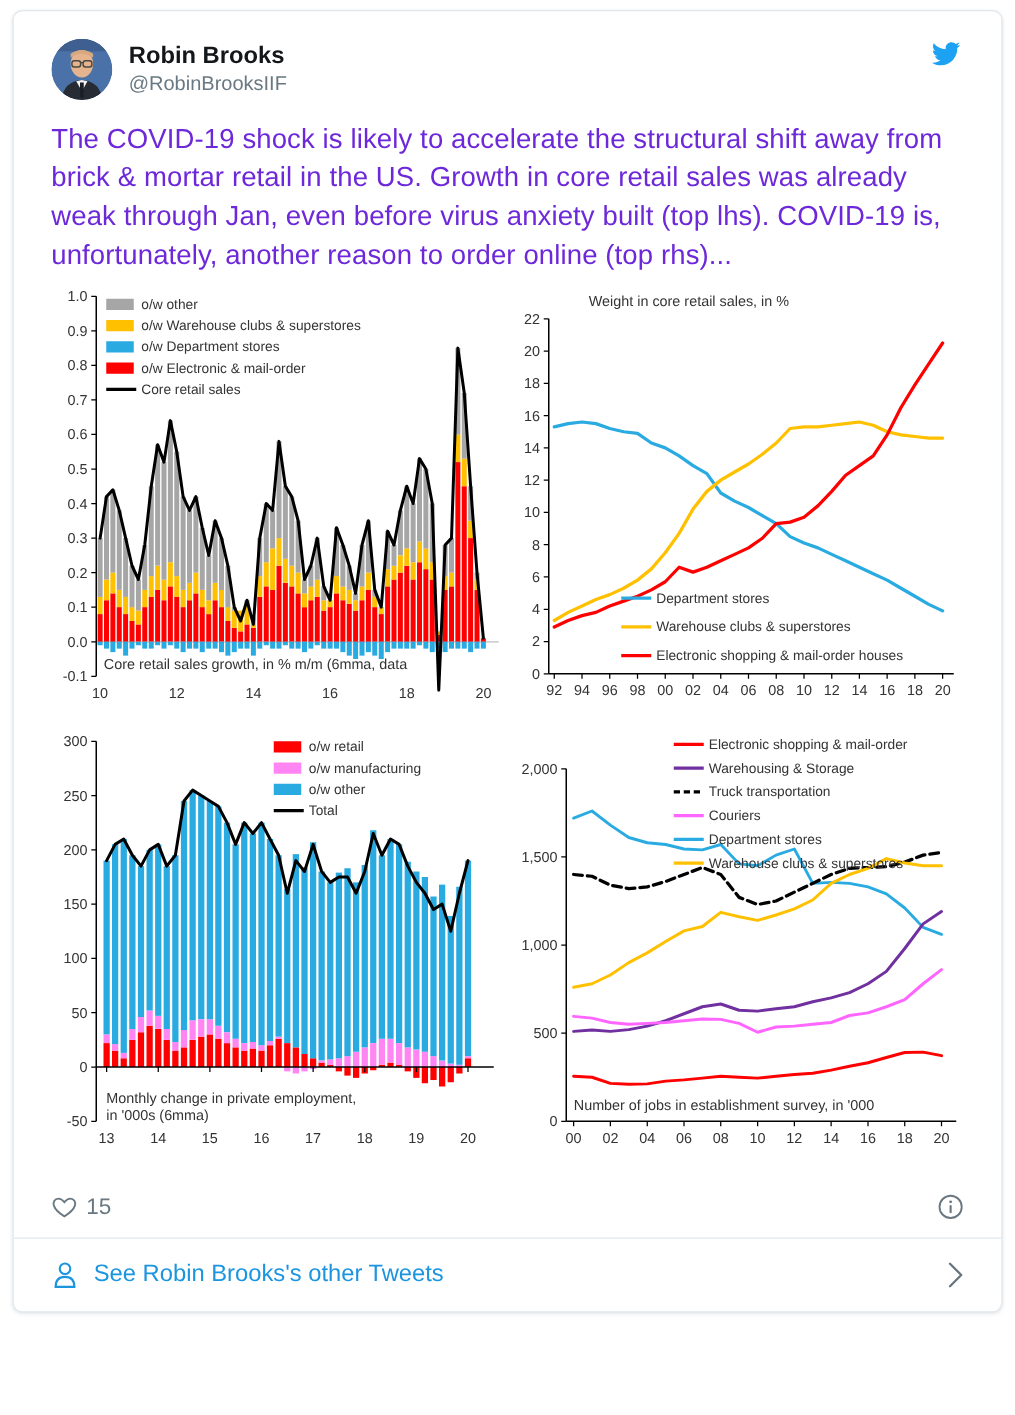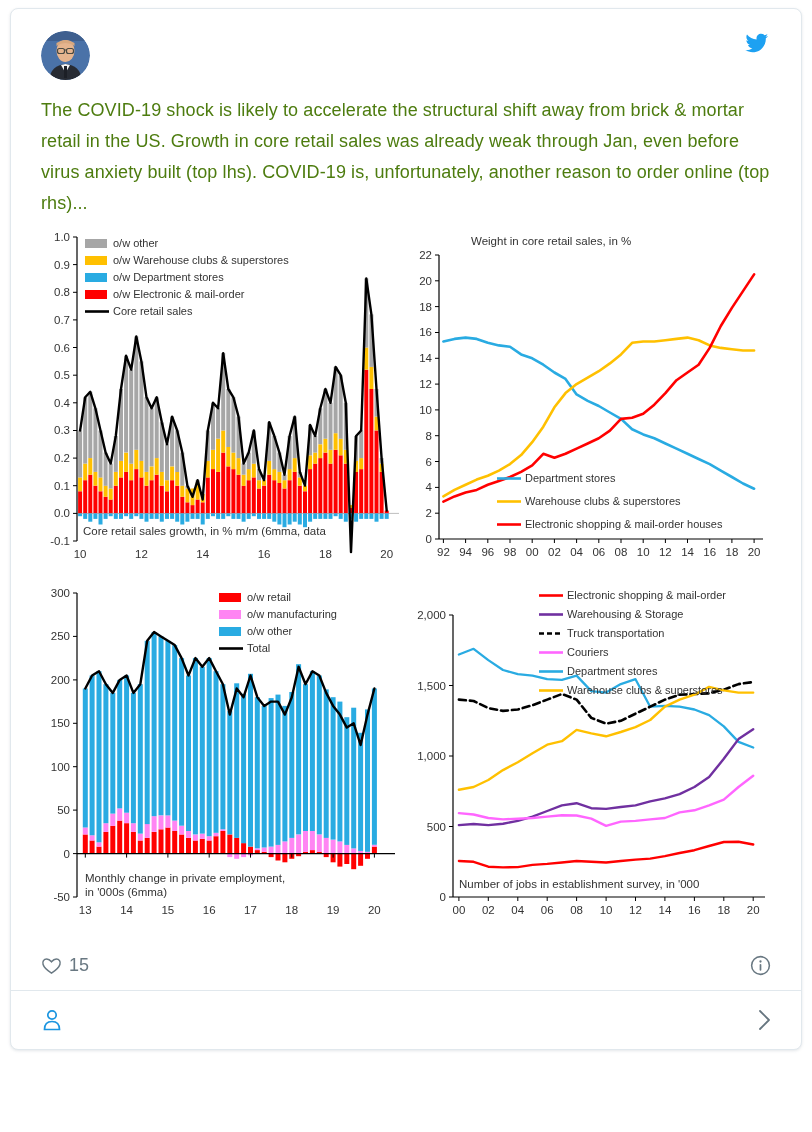--- a/index.html
+++ b/index.html
@@ -12,21 +12,21 @@
     overflow:hidden;
   }
   .tweet-main { padding:22px 30px 10px 30px; }
   .tweet-header { display:flex; align-items:flex-start; }
   .avatar { width:49px; height:49px; border-radius:50%; overflow:hidden; flex:0 0 49px; cursor:pointer; }
   .author-block { margin-left:13px; padding-top:2px; }
   .author-name { font-size:19px; font-weight:bold; color:#14171a; line-height:24px; cursor:pointer; }
   .author-handle { font-size:16px; color:#697882; line-height:21px; cursor:pointer; }
   .bird { margin-left:auto; width:29px; height:24px; cursor:pointer; }
   .tweet-body {
-    margin-top:15px; font-size:18px; line-height:31px; color:#4d7c0f;
+    margin-top:15px; font-size:22px; line-height:31px; color:#6d28d9;
     letter-spacing:.1px;
   }
   .charts {
     margin-top:10px; display:grid;
     grid-template-columns:366px 366px; column-gap:2px; row-gap:10px;
   }
   .chart-svg { display:block; }
   .stats-row {
     display:flex; align-items:center; padding:14px 30px 14px 30px;
     color:#697882; font-size:18px;
@@ -60,20 +60,24 @@
             <path d="M8 49 Q10 34 24.5 33 Q39 34 41 49 Z" fill="#272b33"></path>
             <path d="M20 34 L24.5 42 L29 34 L24.5 33 Z" fill="#f5f5f5"></path>
             <rect x="23" y="35" width="3" height="12" fill="#1c1f26"></rect>
             <ellipse cx="24.5" cy="20" rx="9" ry="11" fill="#e5b48e"></ellipse>
             <path d="M15.5 15 Q24.5 9 33.5 15 L33.5 12 Q24.5 6 15.5 12 Z" fill="#d8a87f"></path>
             <rect x="16.5" y="17.5" width="7" height="5" rx="2" fill="none" stroke="#4a4a42" stroke-width="1.2"></rect>
             <rect x="25.5" y="17.5" width="7" height="5" rx="2" fill="none" stroke="#4a4a42" stroke-width="1.2"></rect>
             <line x1="23.5" y1="19" x2="25.5" y2="19" stroke="#4a4a42" stroke-width="1"></line>
           </g>
         </svg>
+      </div>
+      <div class="author-block">
+        <div class="author-name">Robin Brooks</div>
+        <div class="author-handle">@RobinBrooksIIF</div>
       </div>
       <svg class="bird" viewBox="0 0 24 24">
         <path fill="#1da1f2" d="M23.643 4.937c-.835.37-1.732.62-2.675.733.962-.576 1.7-1.49 2.048-2.578-.9.534-1.897.922-2.958 1.13-.85-.904-2.06-1.47-3.4-1.47-2.572 0-4.658 2.086-4.658 4.66 0 .364.042.718.12 1.06-3.873-.195-7.304-2.05-9.602-4.868-.4.69-.63 1.49-.63 2.342 0 1.616.823 3.043 2.072 3.878-.764-.025-1.482-.234-2.11-.583v.06c0 2.257 1.605 4.14 3.737 4.568-.392.106-.803.162-1.227.162-.3 0-.593-.028-.877-.082.593 1.85 2.313 3.198 4.352 3.234-1.595 1.25-3.604 1.995-5.786 1.995-.376 0-.747-.022-1.112-.065 2.062 1.323 4.51 2.093 7.14 2.093 8.57 0 13.255-7.098 13.255-13.254 0-.2-.005-.402-.014-.602.91-.658 1.7-1.477 2.323-2.41z"></path>
       </svg>
     </div>
 
     <p class="tweet-body">The COVID-19 shock is likely to accelerate the structural shift away from brick &amp; mortar retail in the US. Growth in core retail sales was already weak through Jan, even before virus anxiety built (top lhs). COVID-19 is, unfortunately, another reason to order online (top rhs)...</p>
 
     <div class="charts">
       <svg class="chart-svg" width="366" height="346">
@@ -675,17 +679,18 @@
     </svg>
   </div>
 
   <div class="divider"></div>
 
   <div class="footer-bar">
     <svg width="22" height="24" viewBox="0 0 22 24">
       <circle cx="11" cy="7" r="4.2" fill="none" stroke="#1b95e0" stroke-width="1.7"></circle>
       <path d="M3.5 21.5 Q3.5 13.5 11 13.5 Q18.5 13.5 18.5 21.5 Z" fill="none" stroke="#1b95e0" stroke-width="1.7"></path>
     </svg>
+    <span class="footer-link">See Robin Brooks's other Tweets</span>
     <svg class="chevron" width="13" height="22" viewBox="0 0 13 22">
       <polyline points="2,2 11,11 2,20" fill="none" stroke="#66757f" stroke-width="1.8" stroke-linecap="round" stroke-linejoin="round"></polyline>
     </svg>
   </div>
 </div>
 
 </body></html>

